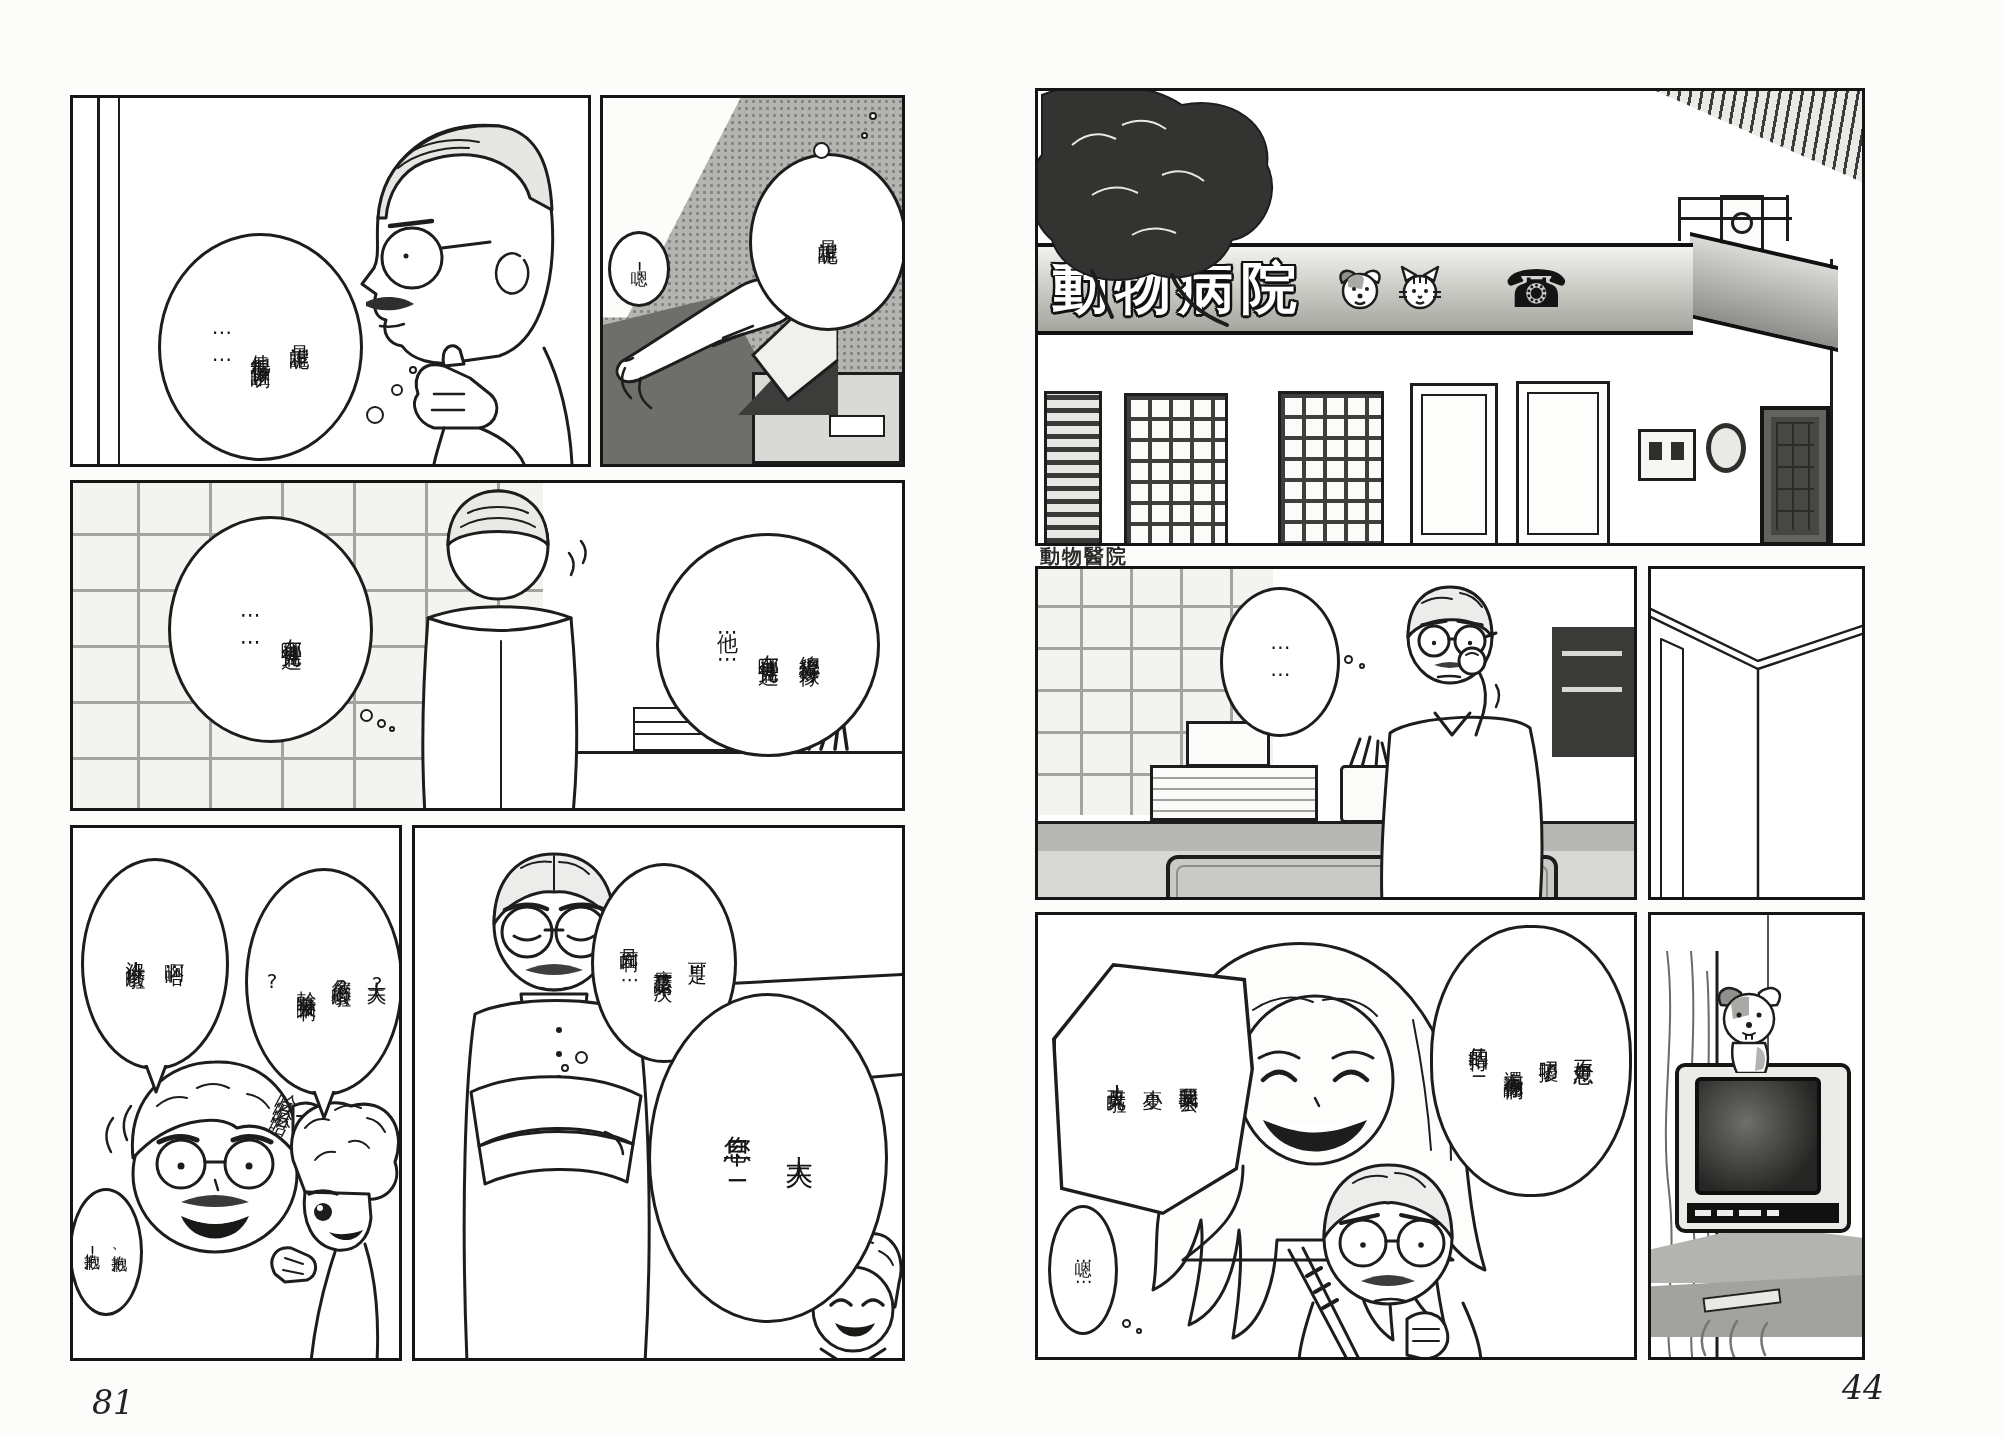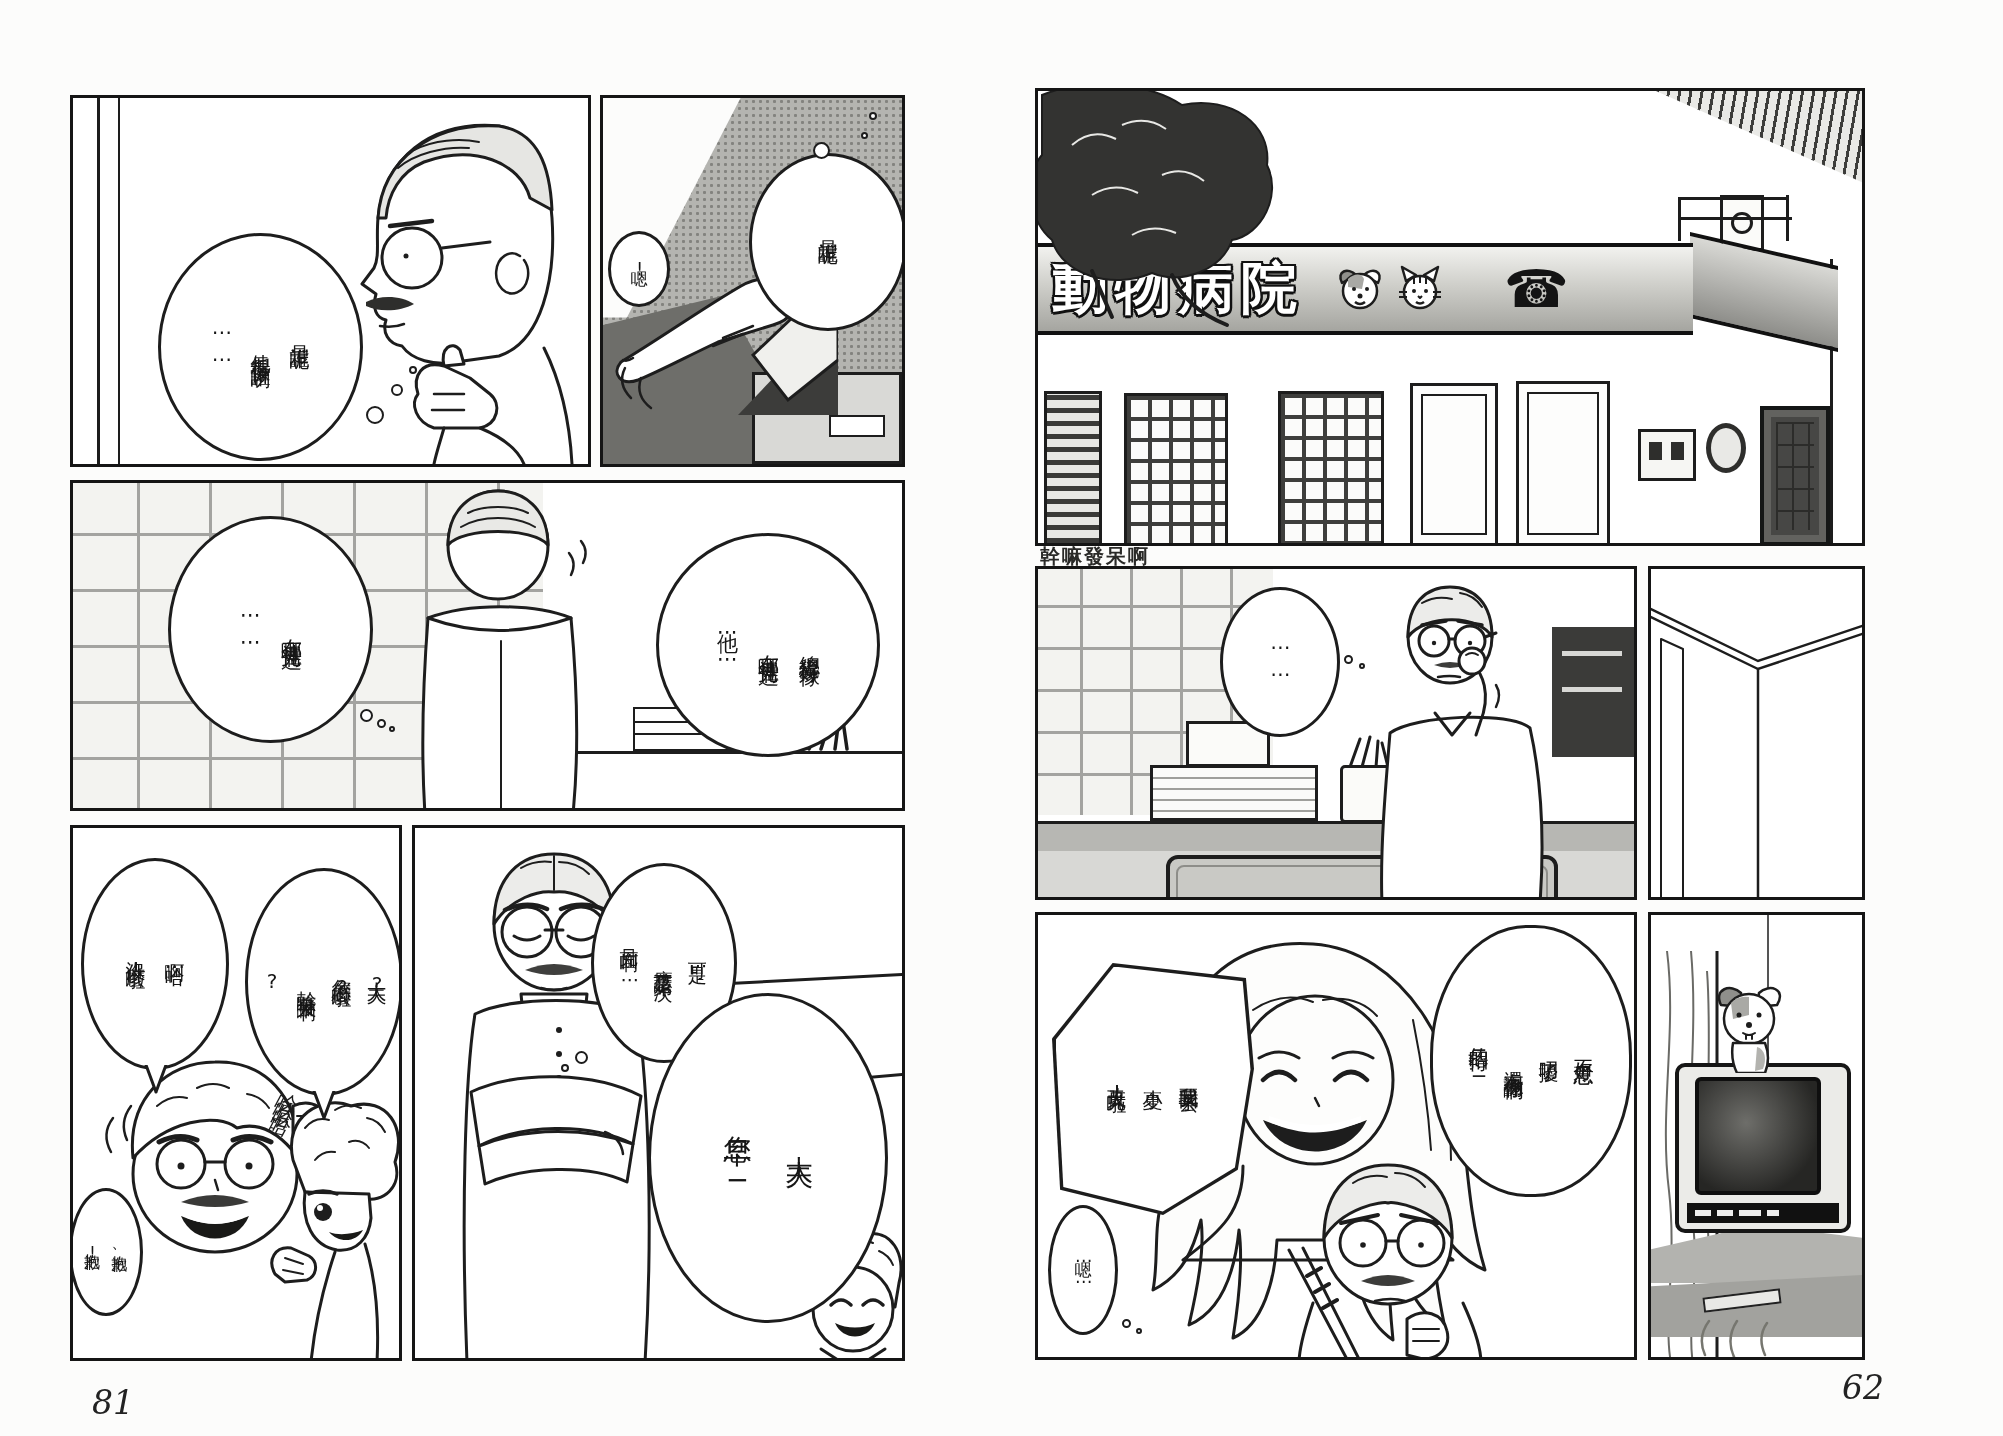--- a/index.html
+++ b/index.html
@@ -305,21 +305,21 @@
     <div class="abs" style="left:600px;top:338px;width:58px;height:52px;background:#f6f6f3;border:3px solid #1d1d1d;box-sizing:border-box;">
       <div class="abs" style="left:8px;top:10px;width:13px;height:18px;background:#2e2e2c;"></div>
       <div class="abs" style="left:30px;top:10px;width:13px;height:18px;background:#2e2e2c;"></div>
     </div>
     <div class="abs" style="left:668px;top:332px;width:40px;height:50px;background:#e9e9e6;border:5px solid #2e2e2c;border-radius:50%;box-sizing:border-box;"></div>
     <div class="darkdoor" style="left:722px;top:315px;width:70px;height:140px;">
       <div class="abs" style="inset:12px;background-image:linear-gradient(#2c2c2a 2px,transparent 2px),linear-gradient(90deg,#2c2c2a 2px,transparent 2px);background-size:16px 22px;"></div>
     </div>
   </div>
 
-  <div class="abs" style="left:1040px;top:543px;font-size:20px;font-weight:bold;color:#2a2a28;letter-spacing:2px;">幹嘛發呆啊</div>
+  <div class="abs" style="left:1040px;top:543px;font-size:20px;font-weight:bold;color:#2a2a28;letter-spacing:2px;">動物醫院</div>
 
   <div class="panel" style="left:1035px;top:566px;width:602px;height:334px;">
     <div class="abs glass glass-sm" style="left:0;top:0;width:235px;height:246px;"></div>
     <div class="abs" style="right:0;top:58px;width:82px;height:130px;background:#3b3b39;">
       <div class="abs" style="left:10px;top:24px;width:60px;height:5px;background:#d8d8d5;"></div>
       <div class="abs" style="left:10px;top:60px;width:60px;height:5px;background:#d8d8d5;"></div>
     </div>
     <div class="abs" style="left:0;top:252px;width:100%;height:30px;background:#b7b7b3;border-top:3px solid #1d1d1d;box-sizing:border-box;"></div>
     <div class="abs" style="left:0;top:282px;width:100%;height:52px;background:#d8d8d5;"></div>
     <div class="abs" style="left:128px;top:286px;width:392px;height:60px;background:#c9c9c5;border:4px solid #1d1d1d;border-radius:12px;box-sizing:border-box;">
@@ -456,15 +456,15 @@
       </div>
     </div>
     <div class="abs" style="left:0;top:310px;width:100%;height:58px;background:#b3b3af;clip-path:polygon(0 42%,50% 0,100% 22%,100% 100%,0 100%);z-index:5;"></div>
     <div class="abs" style="left:0;top:360px;width:100%;height:62px;background:#a2a29e;clip-path:polygon(0 18%,100% 0,100% 100%,0 100%);z-index:5;"></div>
     <div class="abs" style="left:52px;top:378px;width:78px;height:15px;background:#e8e8e5;border:2.5px solid #222;transform:rotate(-7deg);box-sizing:border-box;z-index:6;"></div>
     <svg style="position:absolute;left:40px;top:398px;z-index:6;" width="120" height="46" viewBox="0 0 120 46">
       <path d="M14,42 q-8,-18 4,-34 M44,46 q-10,-20 2,-38 M74,42 q-8,-18 2,-32" stroke="#76766f" stroke-width="2.5" fill="none" stroke-linecap="round"></path>
     </svg>
   </div>
 
-  <div class="pagenum" style="left:1842px;top:1368px;">62</div>
+  <div class="pagenum" style="left:1842px;top:1368px;">44</div>
 
 </div>
 
 </body></html>

